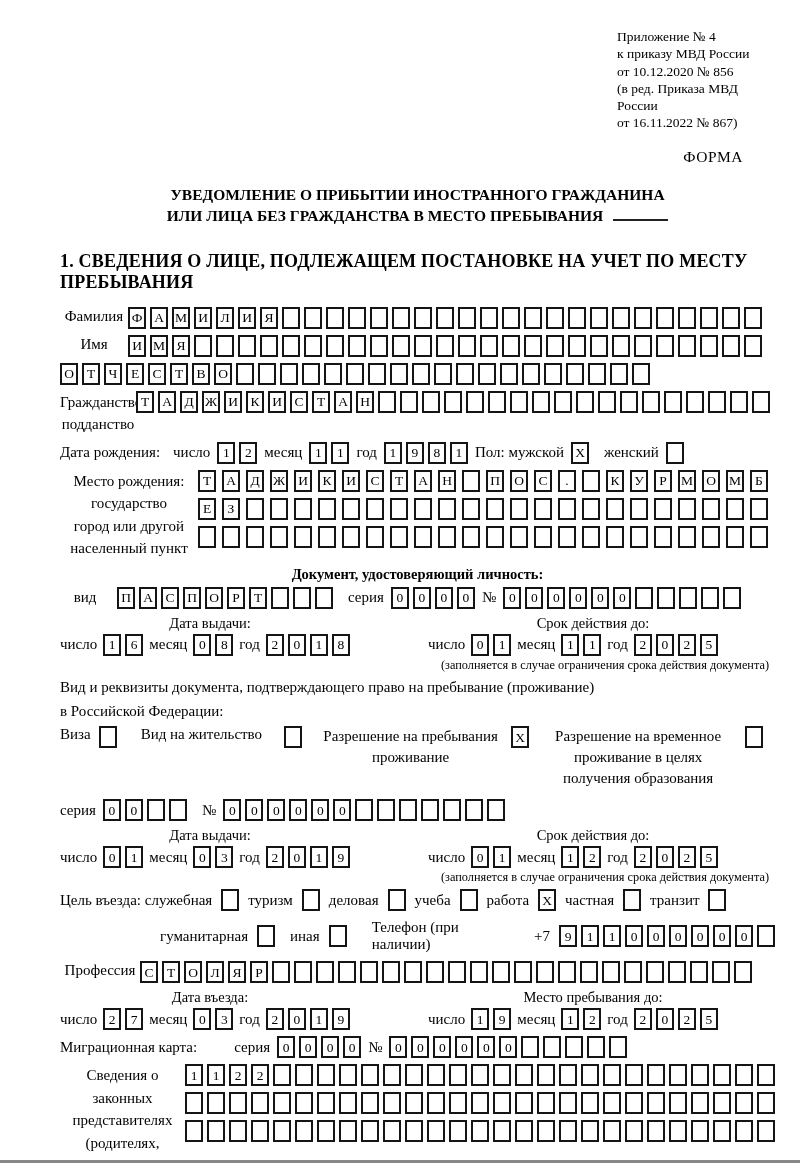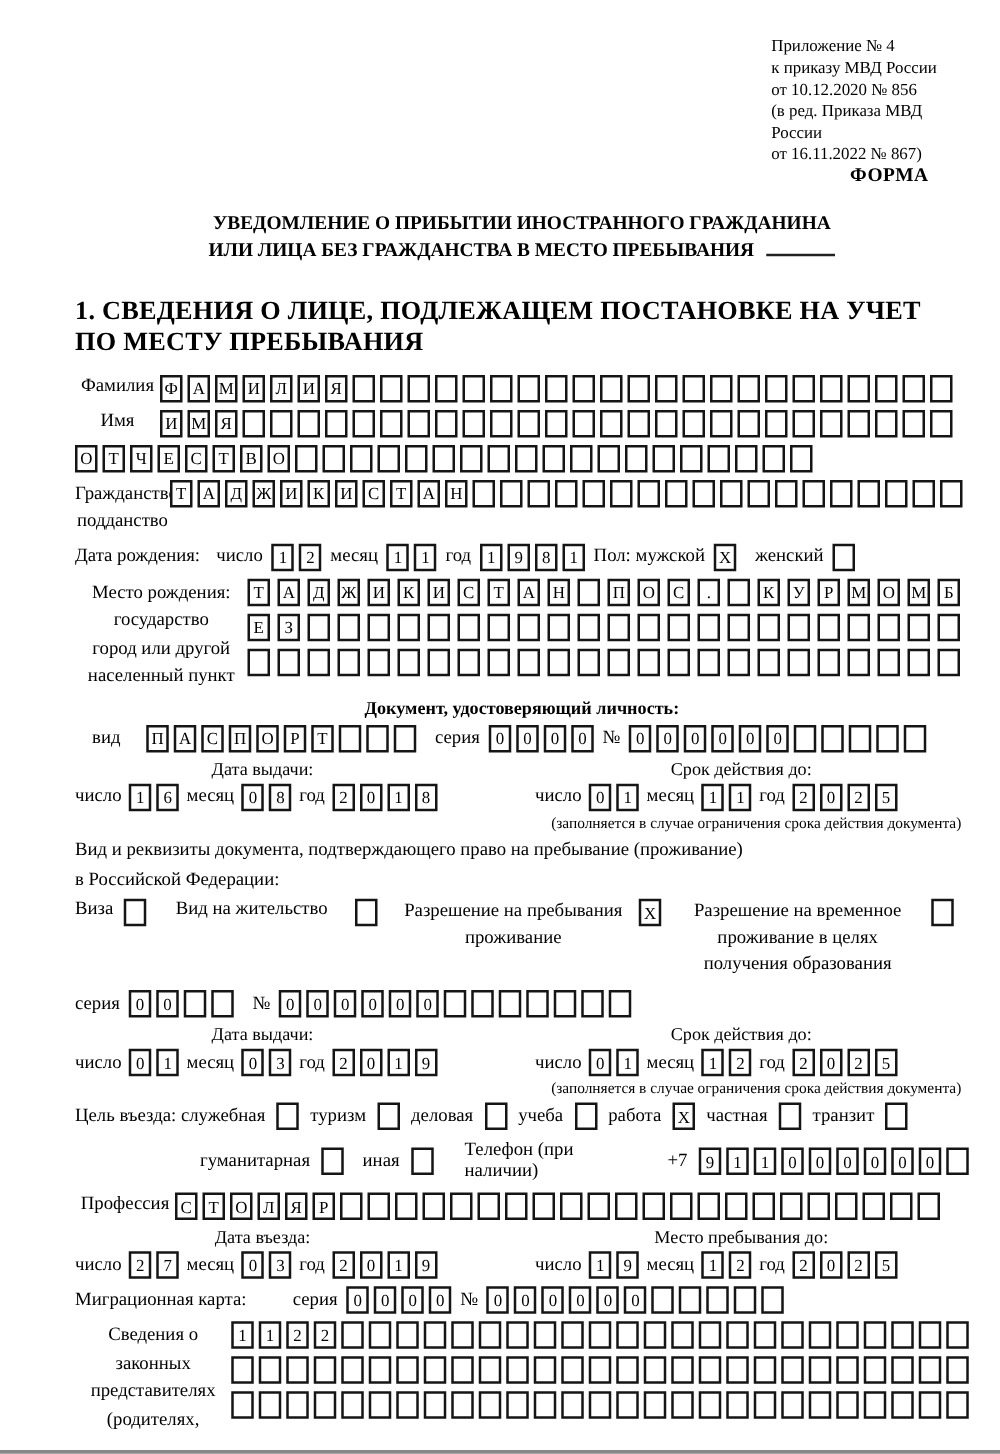--- a/index.html
+++ b/index.html
@@ -9,24 +9,24 @@
     margin:0 auto;
     background:#ffffff;
     box-sizing:border-box;
     padding:28px 25px 0 60px;
     font-family:"Liberation Serif","DejaVu Serif",serif;
     color:#000000;
     overflow:hidden;
   }
   .ref{margin-left:557px;font-size:13.5px;line-height:1.28;}
   .ref .part2{margin-top:0;}
-  .forma{margin-top:0;text-align:right;padding-right:32px;font-weight:bold;font-size:15.5px;letter-spacing:.5px;}
+  .forma{margin-top:16px;text-align:right;padding-right:32px;font-weight:normal;font-size:15.5px;letter-spacing:.5px;}
   .title{margin-top:18px;text-align:center;font-weight:bold;font-size:15.5px;line-height:1.4;}
   .blank-line{display:inline-block;width:55px;border-bottom:2px solid #222;height:14px;margin-left:10px;}
-  .section-heading{margin-top:24px;font-weight:bold;font-size:21px;letter-spacing:.2px;}
+  .section-heading{margin-top:24px;font-weight:bold;font-size:18px;letter-spacing:.2px;}
   .form{margin-top:14px;font-size:15px;}
   .row{display:flex;align-items:flex-start;margin-bottom:6px;text-align:center;}
   .lbl{flex:none;line-height:1.25;}
   .lbl2{flex:none;line-height:1.5;}
   .w68{width:68px;}
   .w105{width:105px;}
   .w76{width:76px;}
   .w138{width:138px;}
   .w50{width:50px;}
   .w80{width:80px;}

